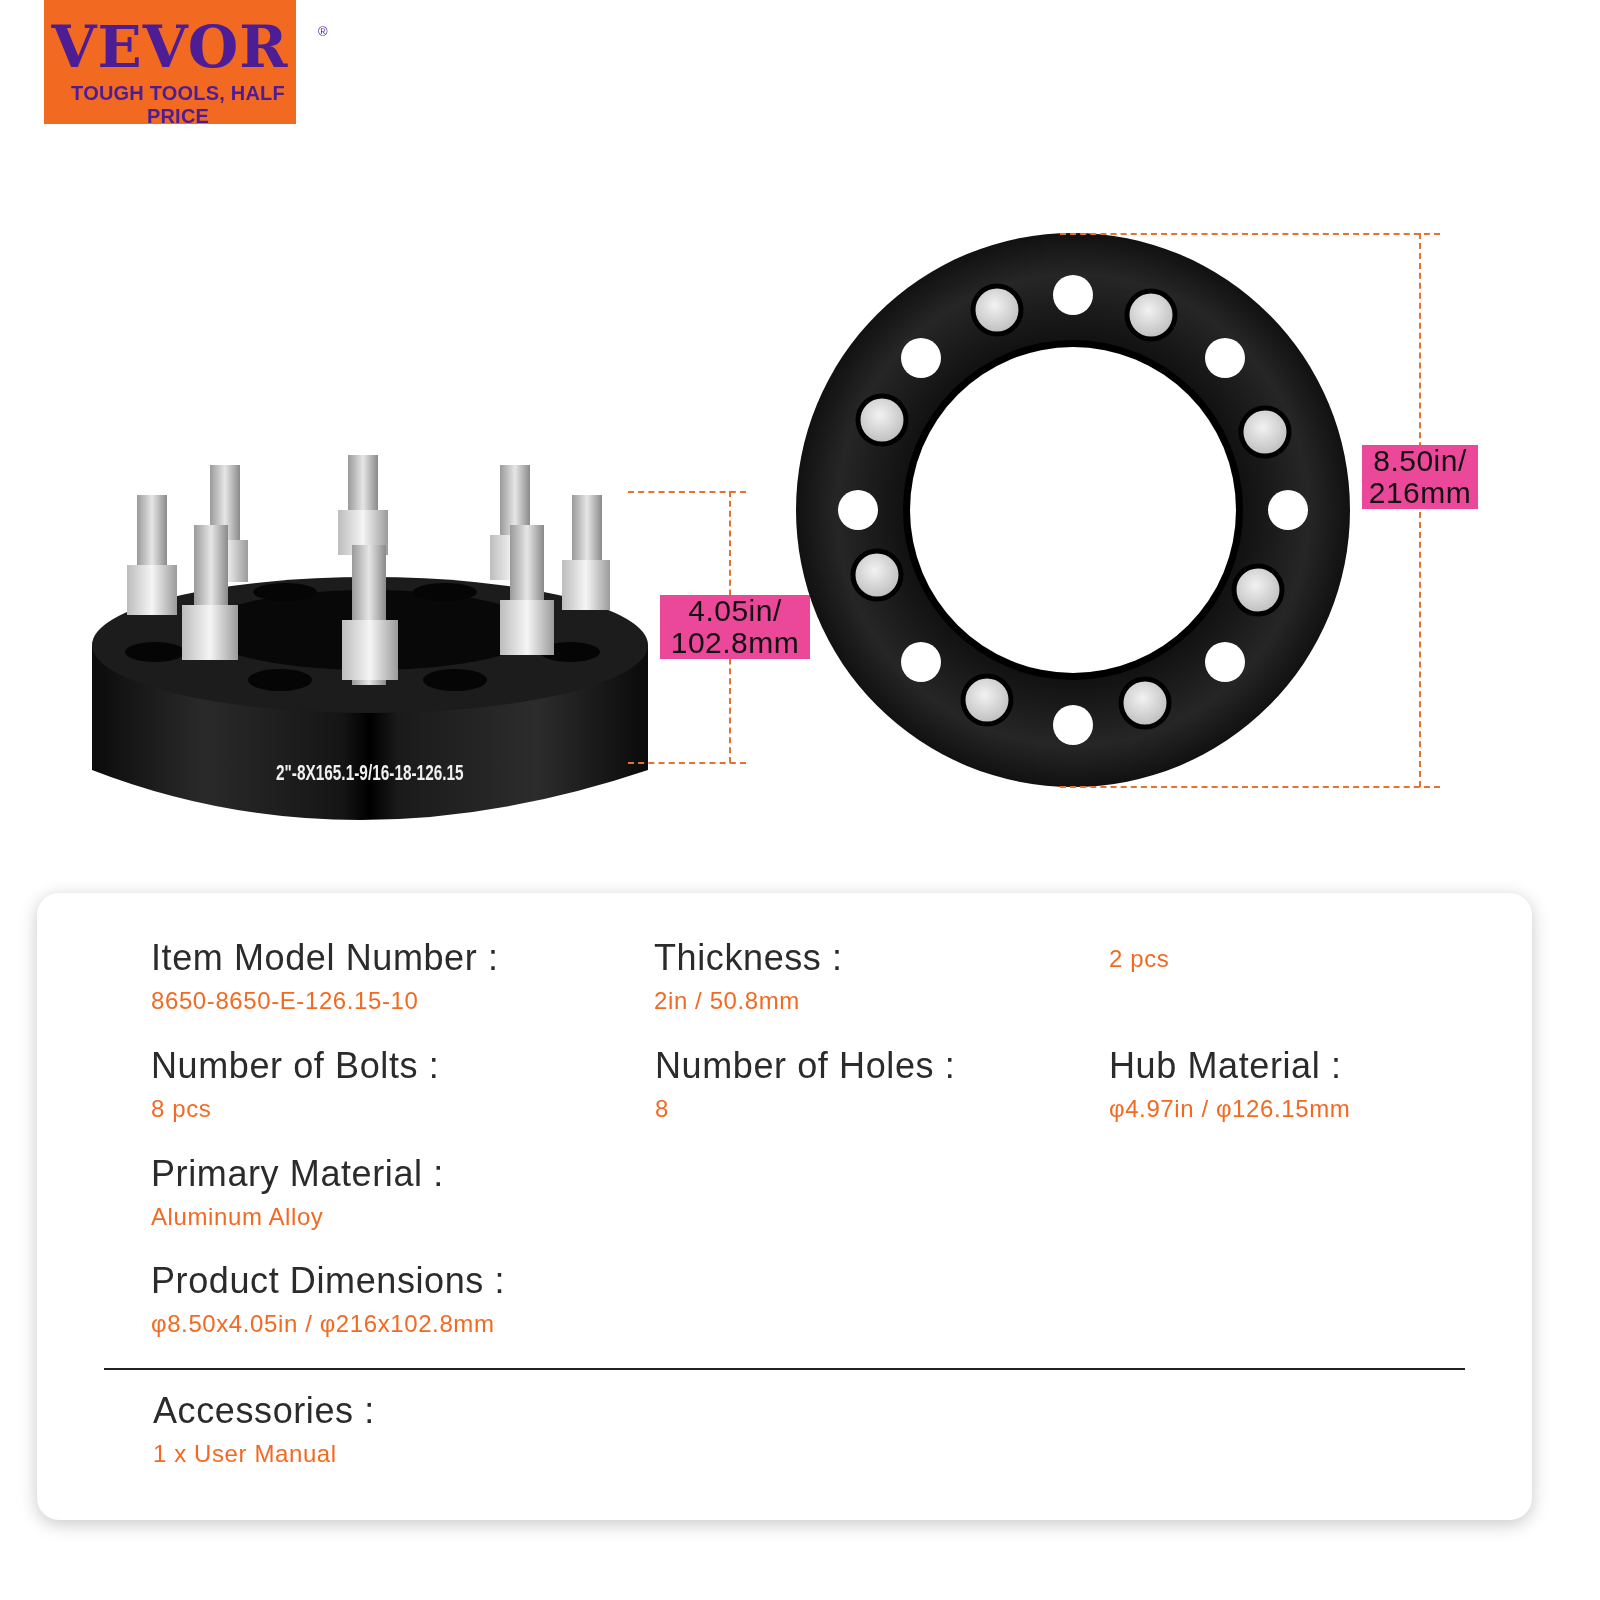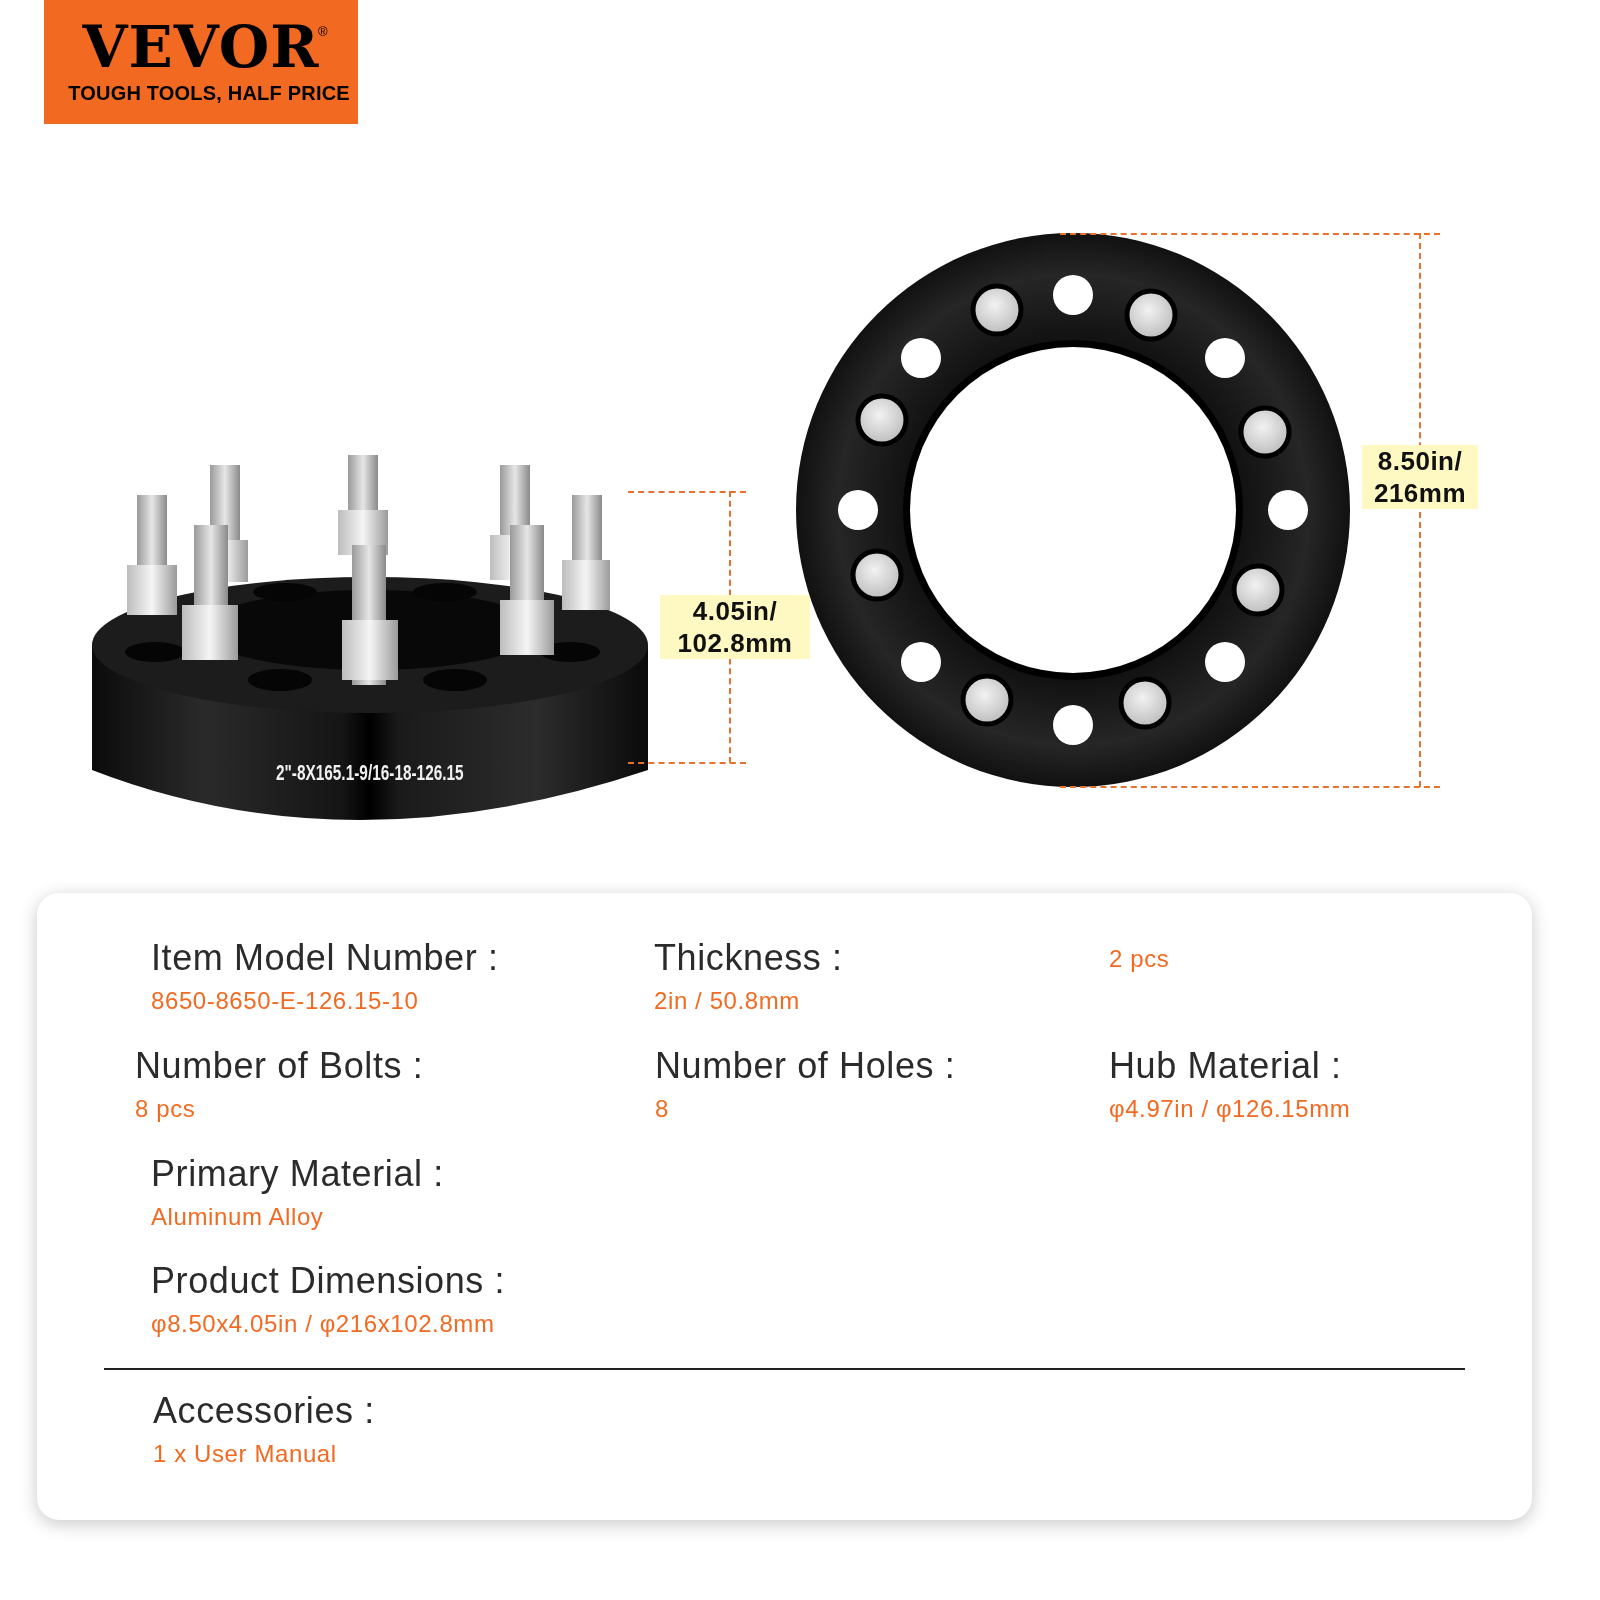--- a/index.html
+++ b/index.html
@@ -1,36 +1,36 @@
 <!DOCTYPE html>
 <html><head>
 <meta charset="utf-8">
 <style>
   html, body { margin:0; padding:0; }
   body {
     width:1600px; height:1600px; background:#ffffff; position:relative; overflow:hidden;
     font-family:"Liberation Sans", "DejaVu Sans", sans-serif;
   }
   .logo {
-    position:absolute; left:44px; top:0; width:314px; height:124px;
-    background:#f26a21; color:#000000; text-align:center;
+    position:absolute; left:44px; top:0; width:252px; height:124px;
+    background:#f26a21; color:#4c1d95; text-align:center;
   }
   .logo .brand {
     position:absolute; left:0; right:0; top:18px;
     font-family:"DejaVu Serif", "Liberation Serif", serif; font-weight:bold;
     font-size:58px; letter-spacing:1px; line-height:1;
   }
   .logo .reg { position:absolute; left:274px; top:24px; font-size:13px; }
   .logo .tagline {
     position:absolute; left:16px; right:0; top:82px; font-size:20px; font-weight:bold; letter-spacing:0.2px;
   }
 
   .dim-label {
-    position:absolute; font-size:26px; font-weight:bold; color:#111; line-height:32px; text-align:center;
-    background:#fef9c3; letter-spacing:0.5px;
+    position:absolute; font-size:30px; font-weight:normal; color:#111; line-height:32px; text-align:center;
+    background:#ec4899; letter-spacing:0.5px;
   }
   .dash-h { position:absolute; height:0; border-top:2px dashed #e5722e; }
   .dash-v { position:absolute; width:0; border-left:2px dashed #e5722e; }
 
   .card {
     position:absolute; left:37px; top:893px; width:1495px; height:627px;
     background:#fff; border-radius:22px;
     box-shadow:0 4px 18px rgba(0,0,0,0.22);
   }
   .spec { position:absolute;margin-left:32px; }
@@ -166,21 +166,21 @@
     <div class="val">8650-8650-E-126.15-10</div>
   </div>
   <div class="spec" style="left:585px;top:44px;">
     <div class="lbl">Thickness :</div>
     <div class="val">2in / 50.8mm</div>
   </div>
   <div class="spec" style="left:1040px;top:44px;">
     <div class="val">2 pcs</div>
   </div>
 
-  <div class="spec" style="left:66px;top:152px;">
+  <div class="spec" style="left:82px;top:152px;">
     <div class="lbl">Number of Bolts :</div>
     <div class="val">8 pcs</div>
   </div>
   <div class="spec" style="left:586px;top:152px;">
     <div class="lbl">Number of Holes :</div>
     <div class="val">8</div>
   </div>
   <div class="spec" style="left:1040px;top:152px;">
     <div class="lbl">Hub Material :</div>
     <div class="val">φ4.97in / φ126.15mm</div>

